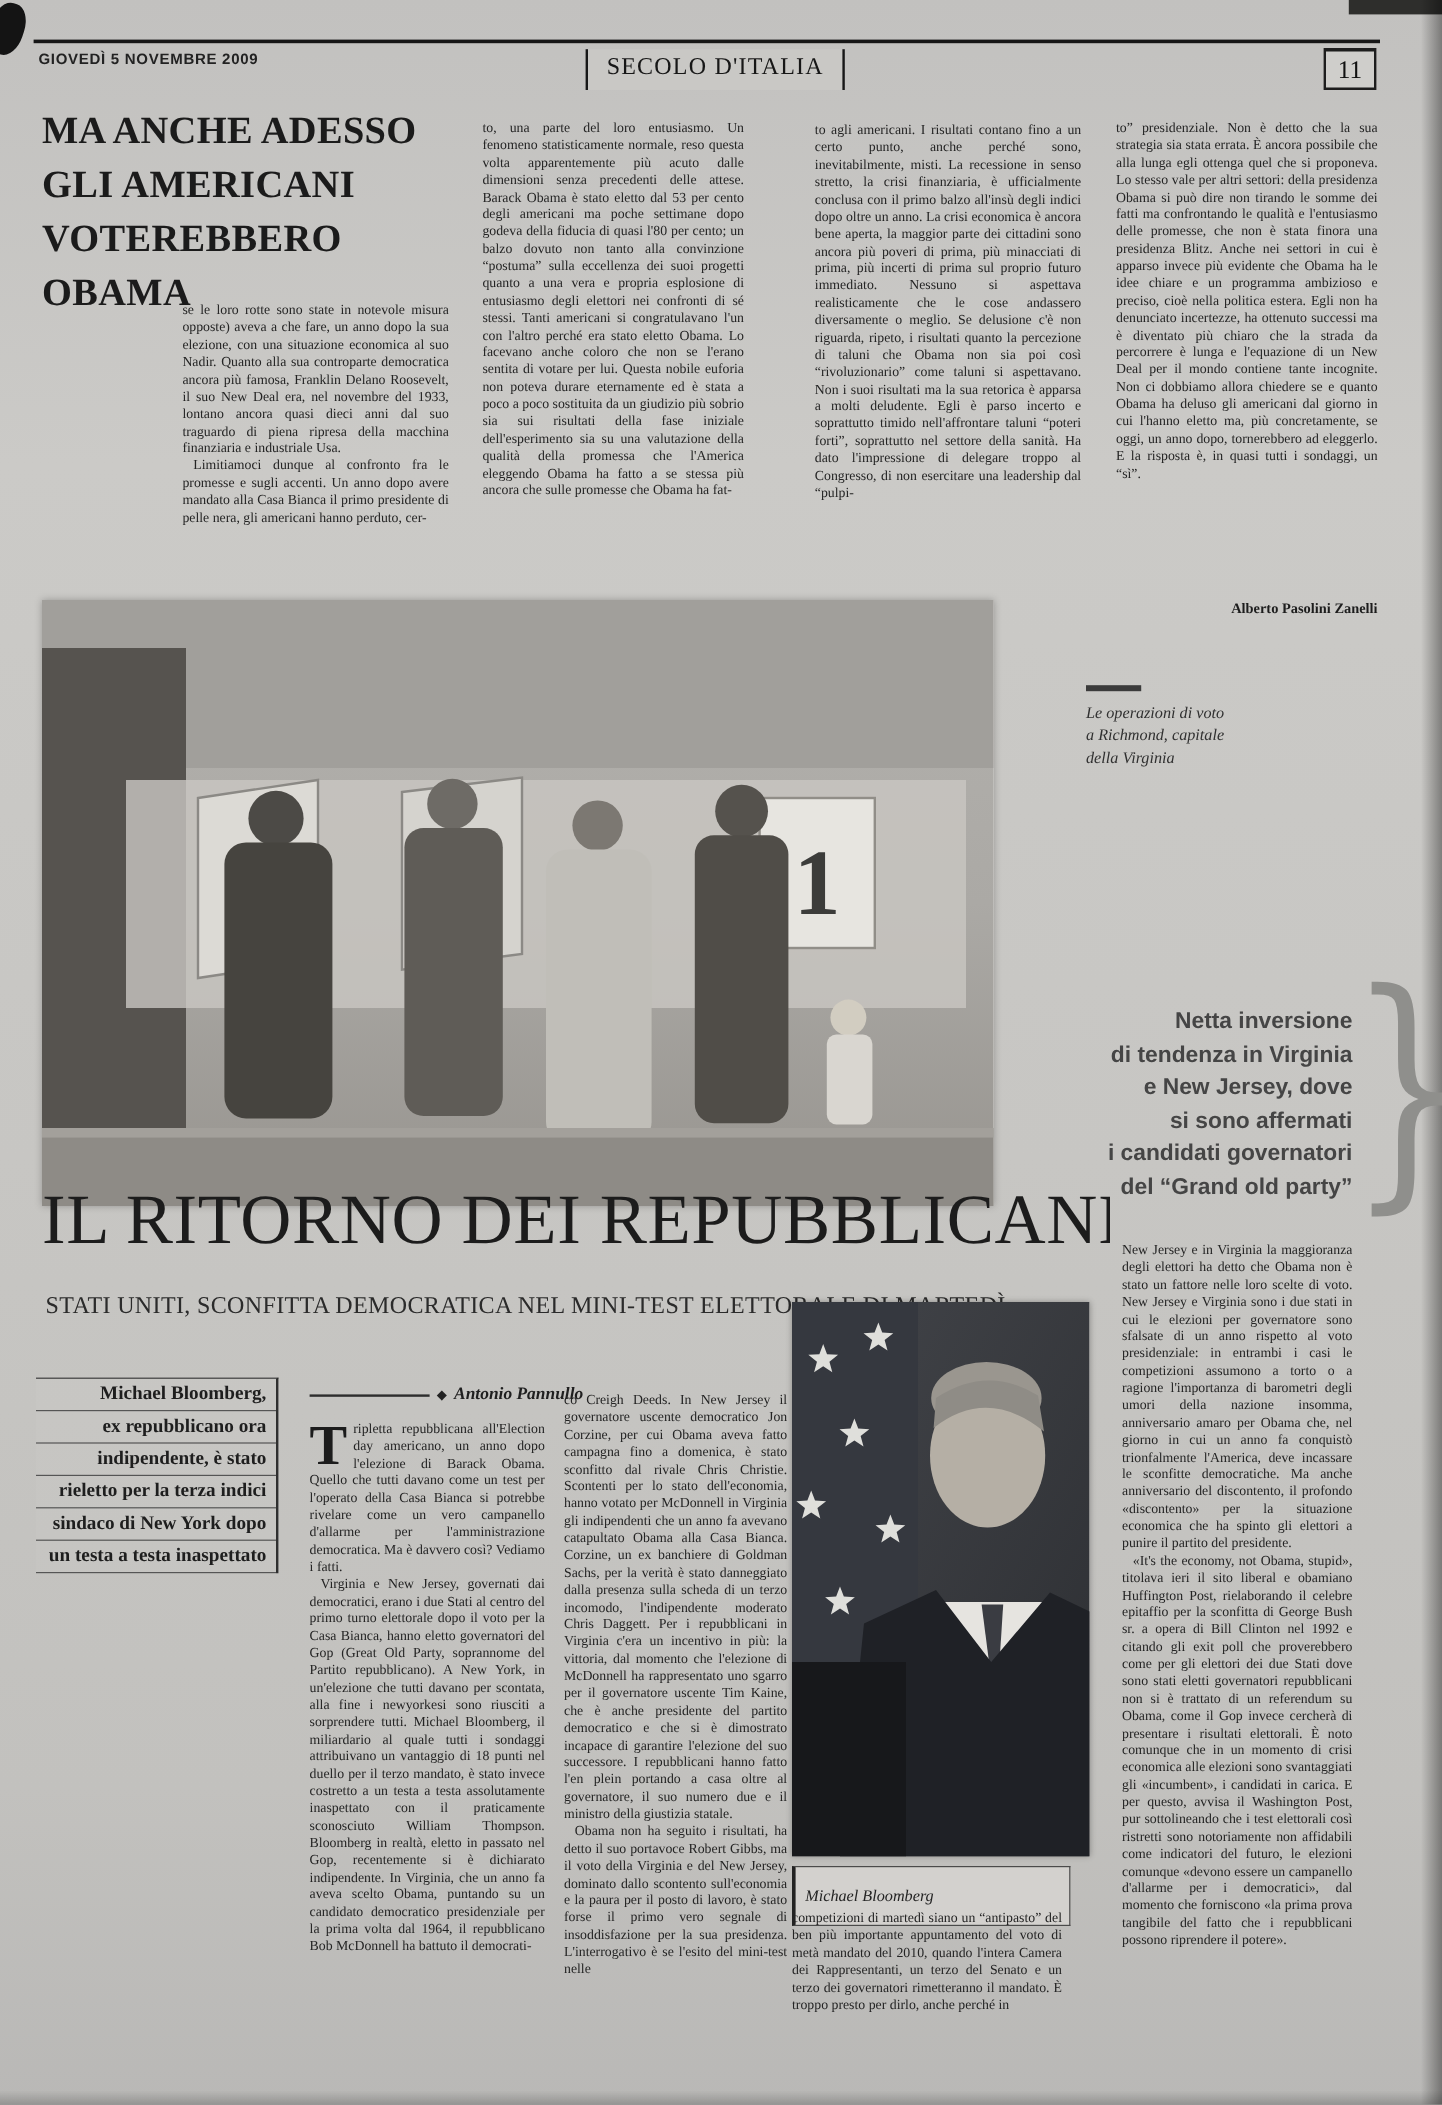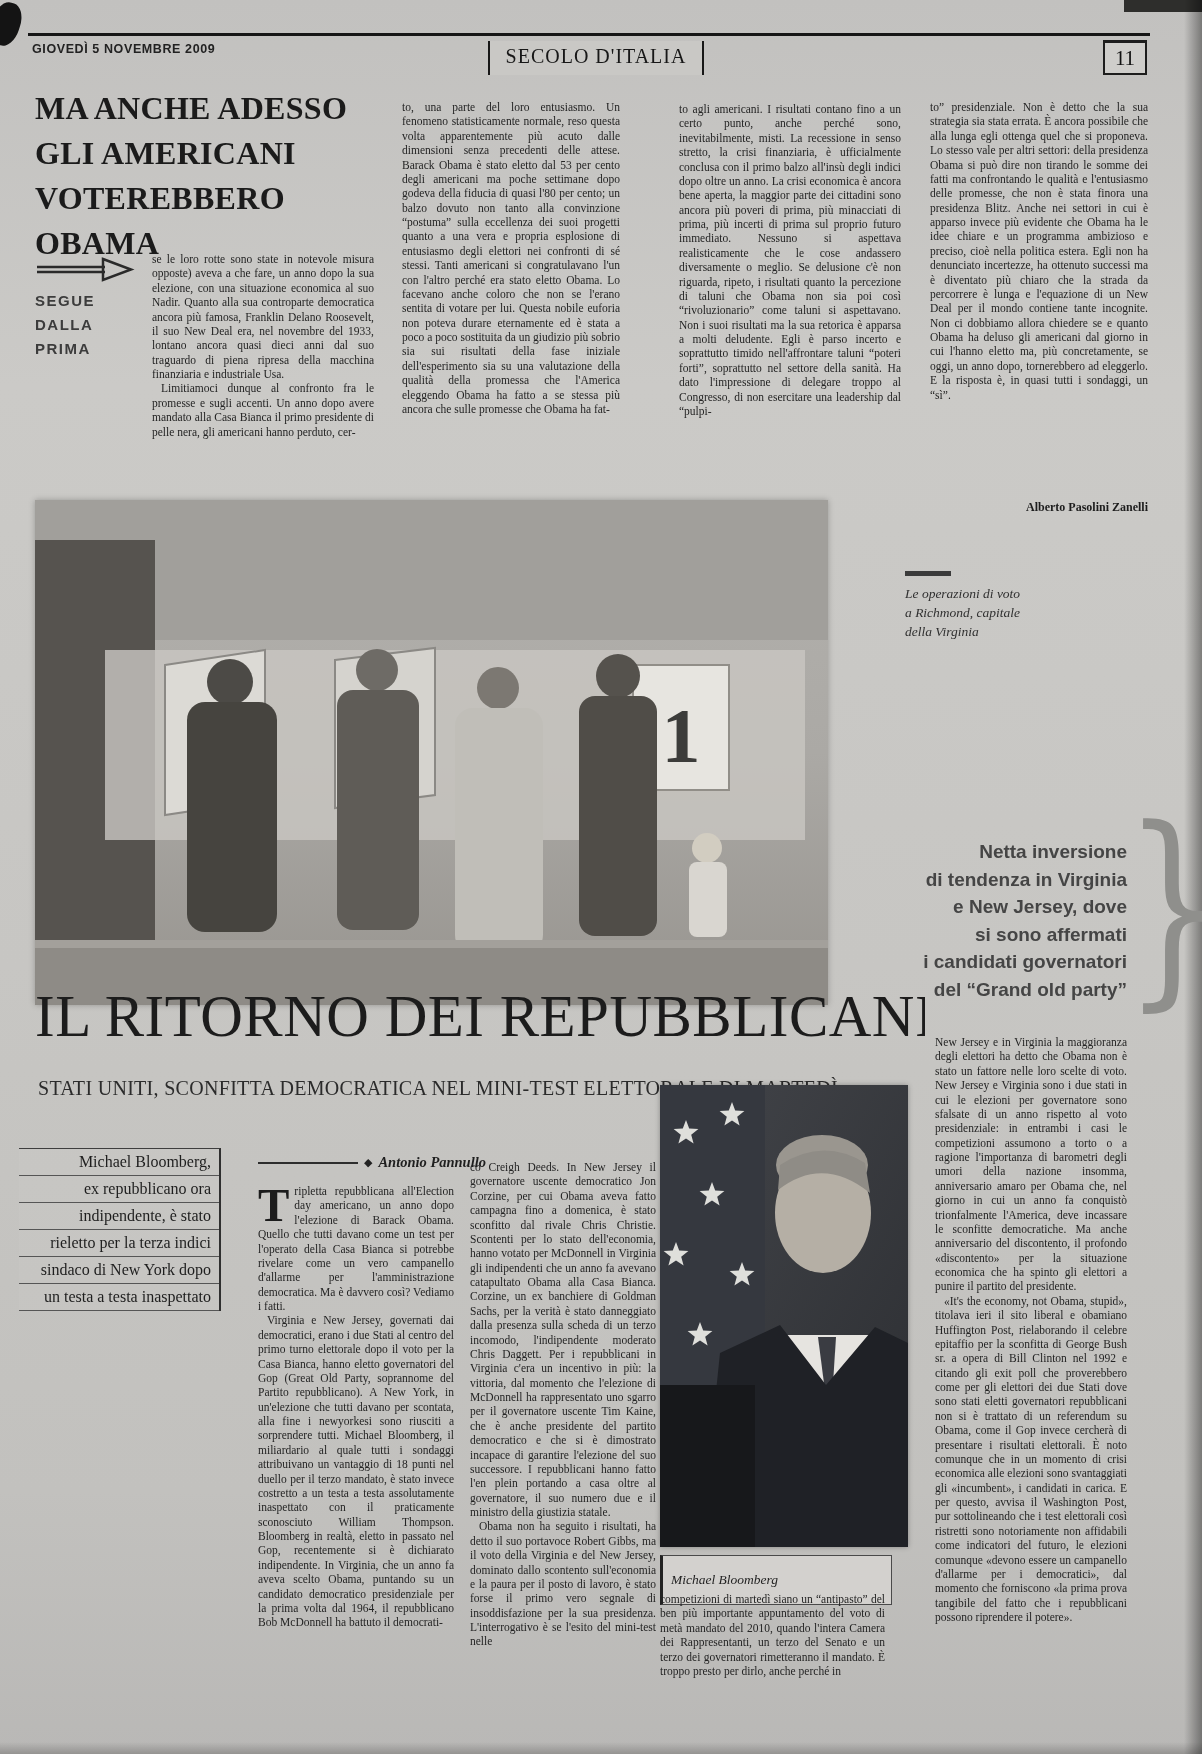--- a/index.html
+++ b/index.html
@@ -36,21 +36,21 @@
   .photo1{left:35px;top:500px;width:793px;height:505px;box-shadow:0 0 6px rgba(0,0,0,.25);}
   .cap1-rule{left:905px;top:571px;width:46px;height:5px;background:#3b3b3b;}
   .caption1{left:905px;top:584px;width:195px;font-style:italic;font-size:13.5px;line-height:19px;color:#303030;white-space:pre-line;}
   
   .pullquote{left:855px;top:838px;width:272px;text-align:right;font-family:"Liberation Sans",sans-serif;font-weight:bold;
     font-size:19px;line-height:27.5px;color:#454545;white-space:pre-line;}
   .brace{left:1124px;top:800px;font-family:"DejaVu Serif",serif;font-size:212px;line-height:212px;color:#8f8f8c;transform:scaleX(.72);transform-origin:left top;}
   
   .headline2{left:35px;top:984px;width:890px;font-size:59px;line-height:64px;color:#1c1c1c;letter-spacing:.5px;white-space:nowrap;overflow:hidden;}
   .subhead2{left:38px;top:1077px;width:890px;font-size:20px;letter-spacing:.3px;color:#2b2b2b;}
-  .quotebox{left:19px;top:1148px;width:200px;border-top:1px solid #3e3e3e;border-right:2.5px solid #2f2f2f;background:rgba(255,255,255,0.04);}
+  .quotebox{left:30px;top:1148px;width:200px;border-top:1px solid #3e3e3e;border-right:2.5px solid #2f2f2f;background:rgba(255,255,255,0.04);font-weight:bold;}
   .quotebox .ql{text-align:right;font-size:16px;line-height:20px;padding:3px 8px 3px 0;border-bottom:1px solid #555;color:#1e1e1e;}
   .byline2{left:258px;top:1154px;width:228px;display:flex;align-items:center;gap:6px;}
   .byline2 .rule{flex:1;height:2px;background:#2d2d2d;}
   .byline2 .dia{font-size:11px;color:#222;}
   .byline2 .name{font-style:italic;font-weight:bold;font-size:14.5px;color:#1f1f1f;white-space:nowrap;}
   .a2c1{left:258px;top:1184px;width:196px;height:570px;}
   .a2c2{left:470px;top:1160px;width:186px;height:594px;}
   .a2c4{left:935px;top:1035px;width:192px;height:719px;}
   .dropcap{float:left;font-size:47px;line-height:40px;font-weight:bold;padding:1px 5px 0 0;color:#1c1c1c;}
   .photo2{left:660px;top:1085px;width:248px;height:462px;box-shadow:0 0 5px rgba(0,0,0,.3);}
@@ -70,29 +70,20 @@
 
   <div class="abs header-rule"></div>
   <div class="abs edition-date">GIOVEDÌ 5 NOVEMBRE 2009</div>
   <div class="abs masthead">SECOLO D'ITALIA</div>
   <div class="abs pagenum">11</div>
 
   <h1 class="abs headline1" style="margin:0">MA ANCHE ADESSO
 GLI AMERICANI
 VOTEREBBERO OBAMA</h1>
 
-  <div class="abs segue">
-    <svg width="104" height="26" viewBox="0 0 104 26">
-      <path d="M2 11 H70 M2 16 H70" stroke="#2a2a2a" stroke-width="2.5" fill="none"></path>
-      <path d="M68 3 L96 13.5 L68 24 Z" fill="none" stroke="#2a2a2a" stroke-width="2.5"></path>
-    </svg>
-    <div>SEGUE</div>
-    <div>DALLA</div>
-    <div>PRIMA</div>
-  </div>
 
   <div class="abs bodycol a1c1">
     <p class="first">se le loro rotte sono state in notevole misura opposte) aveva a che fare, un anno dopo la sua elezione, con una situazione economica al suo Nadir. Quanto alla sua controparte democratica ancora più famosa, Franklin Delano Roosevelt, il suo New Deal era, nel novembre del 1933, lontano ancora quasi dieci anni dal suo traguardo di piena ripresa della macchina finanziaria e industriale Usa.</p>
     <p>Limitiamoci dunque al confronto fra le promesse e sugli accenti. Un anno dopo avere mandato alla Casa Bianca il primo presidente di pelle nera, gli americani hanno perduto, cer-</p>
   </div>
   <div class="abs bodycol a1c2">
     <p class="first">to, una parte del loro entusiasmo. Un fenomeno statisticamente normale, reso questa volta apparentemente più acuto dalle dimensioni senza precedenti delle attese. Barack Obama è stato eletto dal 53 per cento degli americani ma poche settimane dopo godeva della fiducia di quasi l'80 per cento; un balzo dovuto non tanto alla convinzione “postuma” sulla eccellenza dei suoi progetti quanto a una vera e propria esplosione di entusiasmo degli elettori nei confronti di sé stessi. Tanti americani si congratulavano l'un con l'altro perché era stato eletto Obama. Lo facevano anche coloro che non se l'erano sentita di votare per lui. Questa nobile euforia non poteva durare eternamente ed è stata a poco a poco sostituita da un giudizio più sobrio sia sui risultati della fase iniziale dell'esperimento sia su una valutazione della qualità della promessa che l'America eleggendo Obama ha fatto a se stessa più ancora che sulle promesse che Obama ha fat-</p>
   </div>
   <div class="abs bodycol a1c3">
     <p class="first">to agli americani. I risultati contano fino a un certo punto, anche perché sono, inevitabilmente, misti. La recessione in senso stretto, la crisi finanziaria, è ufficialmente conclusa con il primo balzo all'insù degli indici dopo oltre un anno. La crisi economica è ancora bene aperta, la maggior parte dei cittadini sono ancora più poveri di prima, più minacciati di prima, più incerti di prima sul proprio futuro immediato. Nessuno si aspettava realisticamente che le cose andassero diversamente o meglio. Se delusione c'è non riguarda, ripeto, i risultati quanto la percezione di taluni che Obama non sia poi così “rivoluzionario” come taluni si aspettavano. Non i suoi risultati ma la sua retorica è apparsa a molti deludente. Egli è parso incerto e soprattutto timido nell'affrontare taluni “poteri forti”, soprattutto nel settore della sanità. Ha dato l'impressione di delegare troppo al Congresso, di non esercitare una leadership dal “pulpi-</p>

